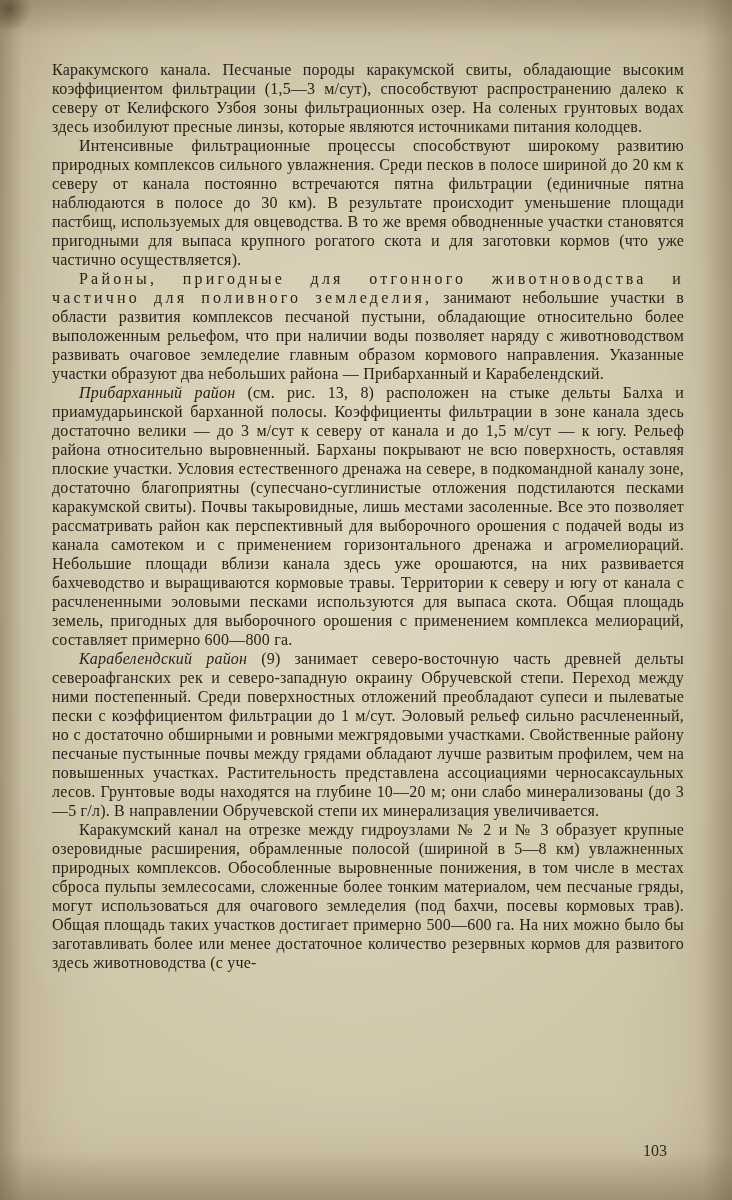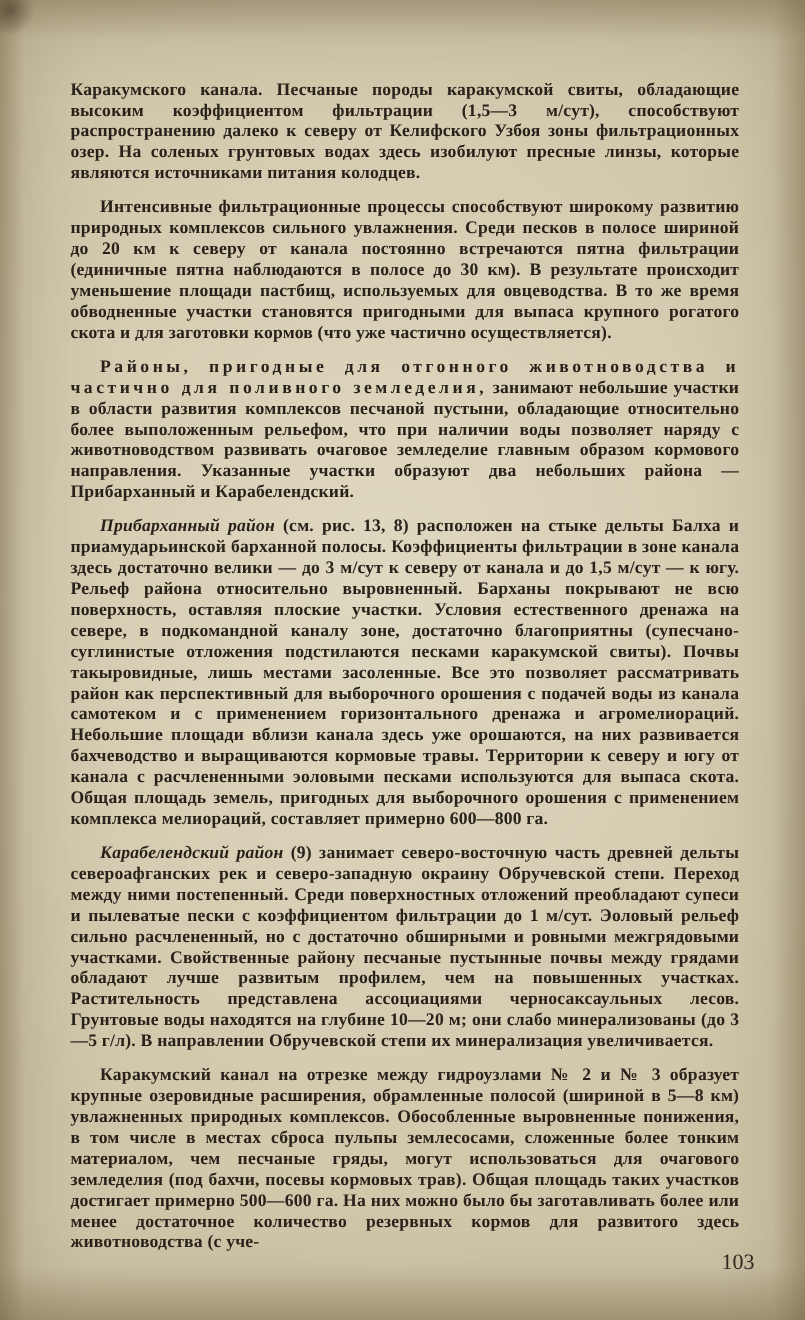--- a/index.html
+++ b/index.html
@@ -32,29 +32,29 @@
     position: absolute;
     left: 52px;
     top: 60px;
     width: 632px;
     color: #29221a;
     font-size: 16px;
     line-height: 19px;
     letter-spacing: 0.2px;
     text-align: justify;
   }
-  p.para { margin: 12px; padding: 0; font-weight: bold; }
+  p.para { margin: 0; padding: 0; }
   p.para.indent { text-indent: 27px; }
   .spaced { letter-spacing: 3.2px; }
   .lead-italic { font-style: italic; }
   .page-number {
     position: absolute;
-    right: 46px;
+    right: 65px;
     bottom: 40px;
-    font-size: 20px;
+    font-size: 16px;
     color: #2e2820;
   }
 </style>
 </head>
 <body>
 
 <div class="scan">
   <div class="corner-smudge"></div>
 
   <div class="text-block">

